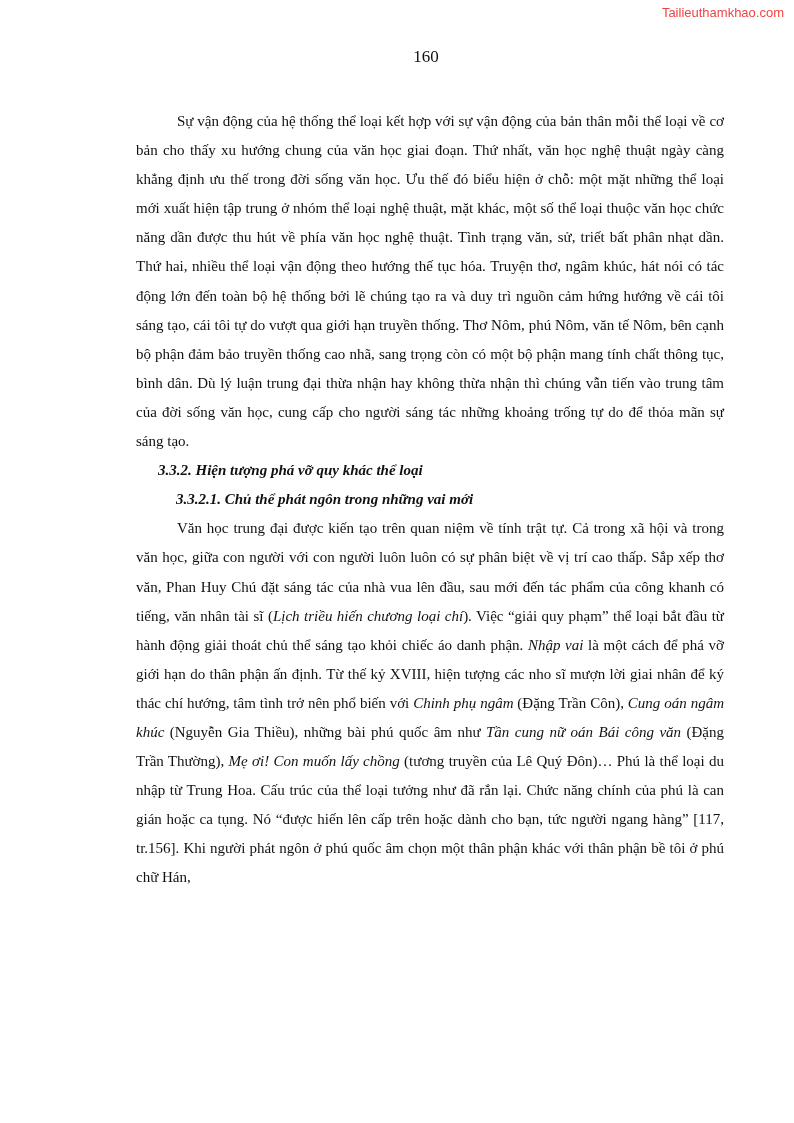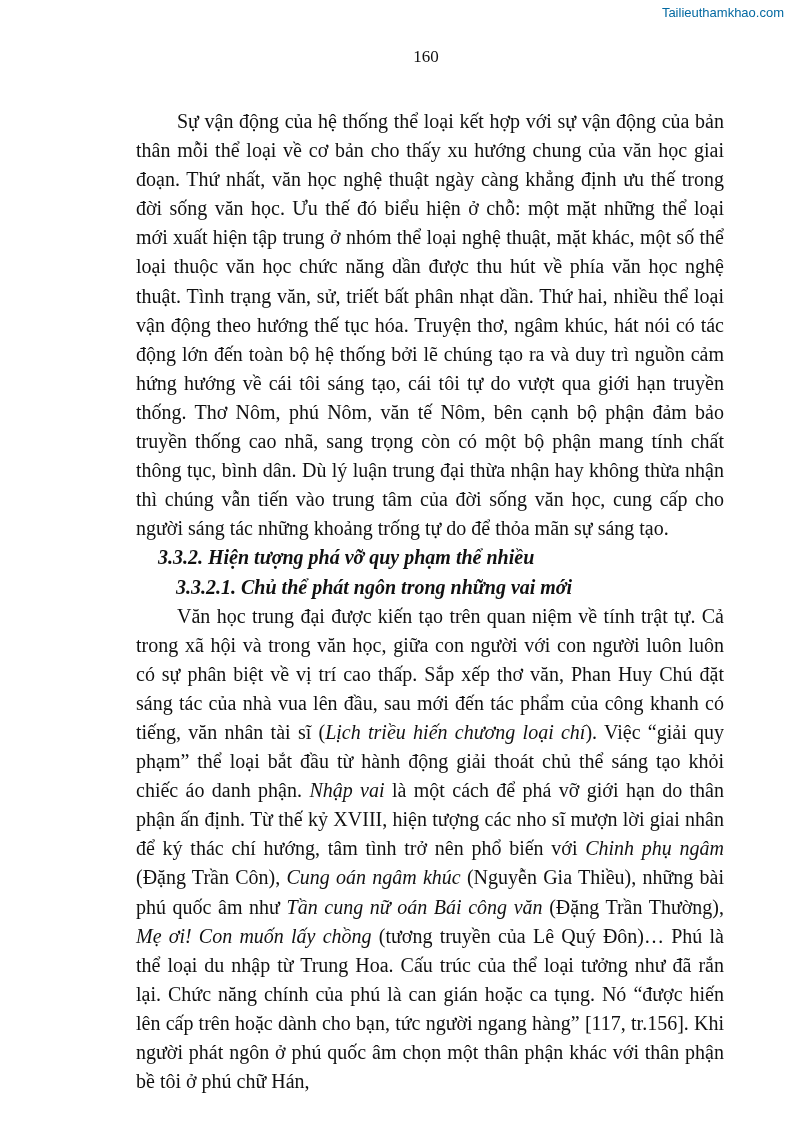--- a/index.html
+++ b/index.html
@@ -1,30 +1,30 @@
 <!DOCTYPE html>
 <html><head>
 <meta charset="utf-8">
 <style>
   html, body { margin:0; padding:0; background:#ffffff; }
   body { width:794px; height:1123px; position:relative; overflow:hidden;
          font-family:"Liberation Serif", "DejaVu Serif", serif; color:#111; }
   .watermark { position:absolute; top:5px; right:10px; font-family:"Liberation Sans", sans-serif;
-               font-size:13px; color:#0369a1; letter-spacing:0; }
+               font-size:13px; color:#ef4444; letter-spacing:0; }
   .page-number { position:absolute; top:47px; left:0; width:852px; text-align:center; font-size:17px; }
-  .body-text { position:absolute; top:107px; left:136px; width:588px; font-size:20px; line-height:29.1px; }
+  .body-text { position:absolute; top:107px; left:136px; width:588px; font-size:15px; line-height:29.1px; }
   .para { margin:0; text-align:justify; text-indent:41px; }
   .h3 { margin:0; font-weight:bold; font-style:italic; padding-left:22px; }
   .h4 { margin:0; font-style:italic; padding-left:40px;font-weight:bold; }
   i { font-style:italic; }
 </style>
 </head>
 <body>
 
 <div class="watermark">Tailieuthamkhao.com</div>
 <div class="page-number">160</div>
 
 <div class="body-text">
   <p class="para">Sự vận động của hệ thống thể loại kết hợp với sự vận động của bản thân mỗi thể loại về cơ bản cho thấy xu hướng chung của văn học giai đoạn. Thứ nhất, văn học nghệ thuật ngày càng khẳng định ưu thế trong đời sống văn học. Ưu thế đó biểu hiện ở chỗ: một mặt những thể loại mới xuất hiện tập trung ở nhóm thể loại nghệ thuật, mặt khác, một số thể loại thuộc văn học chức năng dần được thu hút về phía văn học nghệ thuật. Tình trạng văn, sử, triết bất phân nhạt dần. Thứ hai, nhiều thể loại vận động theo hướng thế tục hóa. Truyện thơ, ngâm khúc, hát nói có tác động lớn đến toàn bộ hệ thống bởi lẽ chúng tạo ra và duy trì nguồn cảm hứng hướng về cái tôi sáng tạo, cái tôi tự do vượt qua giới hạn truyền thống. Thơ Nôm, phú Nôm, văn tế Nôm, bên cạnh bộ phận đảm bảo truyền thống cao nhã, sang trọng còn có một bộ phận mang tính chất thông tục, bình dân. Dù lý luận trung đại thừa nhận hay không thừa nhận thì chúng vẫn tiến vào trung tâm của đời sống văn học, cung cấp cho người sáng tác những khoảng trống tự do để thỏa mãn sự sáng tạo.</p>
-  <p class="h3">3.3.2. Hiện tượng phá vỡ quy phạm thể nhiều</p>
+  <p class="h3">3.3.2. Hiện tượng phá vỡ quy khác thể loại</p>
   <p class="h4">3.3.2.1. Chủ thể phát ngôn trong những vai mới</p>
   <p class="para"><span>Văn học trung đại được kiến tạo trên quan niệm về tính trật tự. Cả trong xã hội và trong văn học, giữa con người với con người luôn luôn có sự phân biệt về vị trí cao thấp. Sắp xếp thơ văn, Phan Huy Chú đặt sáng tác của nhà vua lên đầu, sau mới đến tác phẩm của công khanh có tiếng, văn nhân tài sĩ (</span><i>Lịch triều hiến chương loại chí</i><span>). Việc “giải quy phạm” thể loại bắt đầu từ hành động giải thoát chủ thể sáng tạo khỏi chiếc áo danh phận. </span><i>Nhập vai</i><span> là một cách để phá vỡ giới hạn do thân phận ấn định. Từ thế kỷ XVIII, hiện tượng các nho sĩ mượn lời giai nhân để ký thác chí hướng, tâm tình trở nên phổ biến với </span><i>Chinh phụ ngâm</i><span> (Đặng Trần Côn), </span><i>Cung oán ngâm khúc</i><span> (Nguyễn Gia Thiều), những bài phú quốc âm như </span><i>Tần cung nữ oán Bái công văn</i><span> (Đặng Trần Thường), </span><i>Mẹ ơi! Con muốn lấy chồng</i><span> (tương truyền của Lê Quý Đôn)… Phú là thể loại du nhập từ Trung Hoa. Cấu trúc của thể loại tưởng như đã rắn lại. Chức năng chính của phú là can gián hoặc ca tụng. Nó “được hiến lên cấp trên hoặc dành cho bạn, tức người ngang hàng” [117, tr.156]. Khi người phát ngôn ở phú quốc âm chọn một thân phận khác với thân phận bề tôi ở phú chữ Hán,</span></p>
 </div>
 
 </body></html>

